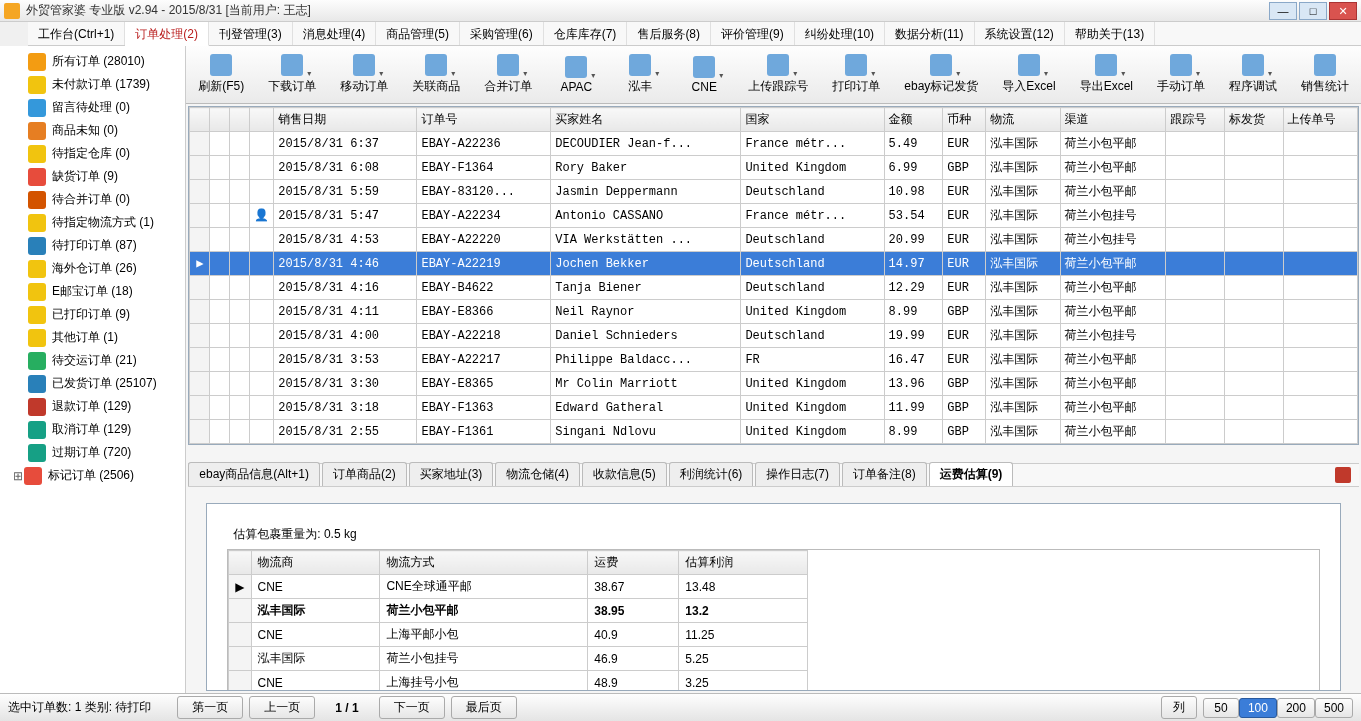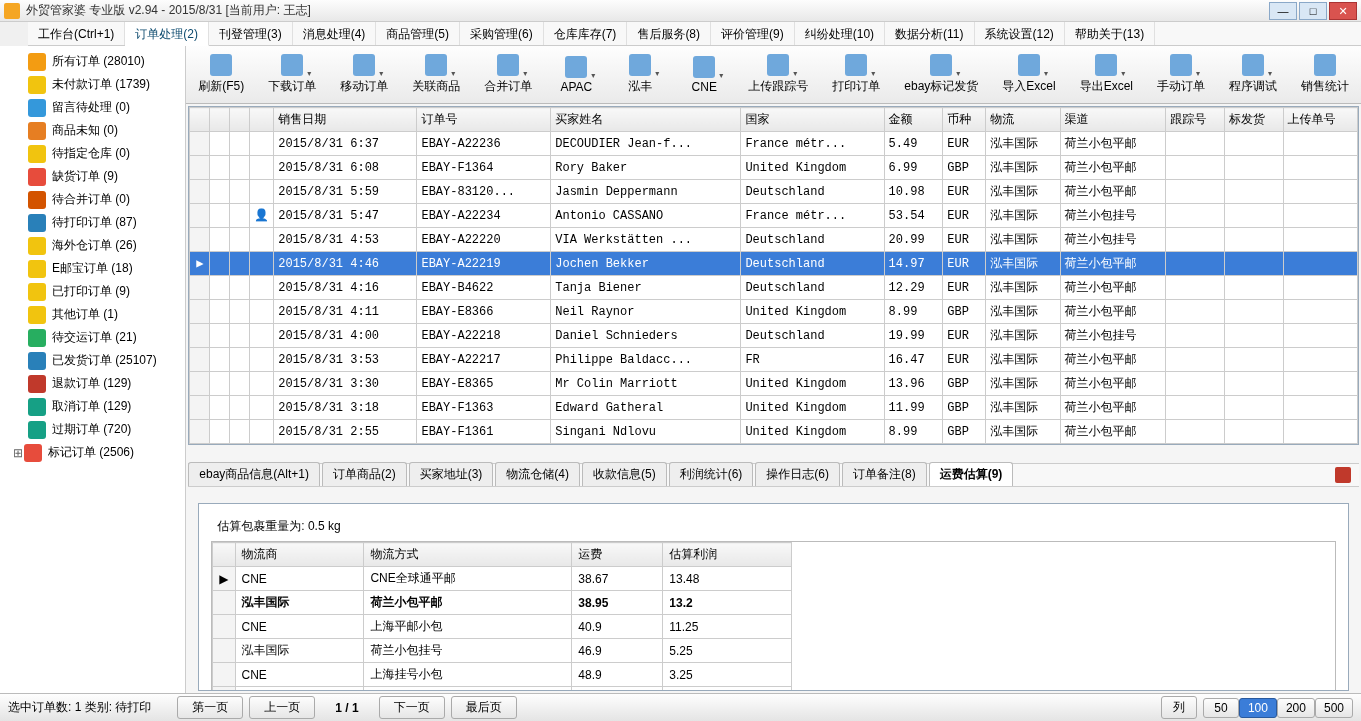--- a/index.html
+++ b/index.html
@@ -6,21 +6,21 @@
 body { font-family: "Microsoft YaHei", SimSun, Arial, sans-serif; font-size: 12px; background: #f0f0f0; width: 1361px; height: 721px; overflow: hidden; position: relative; }
 .titlebar { height: 22px; background: linear-gradient(#fdfdfd, #e8e8e8); display: flex; align-items: center; padding: 0 4px; border-bottom: 1px solid #ccc; }
 .titlebar .app-icon { width: 16px; height: 16px; background: #f5a623; border-radius: 2px; margin-right: 6px; }
 .titlebar .title { flex: 1; color: #333; }
 .winctrl { display: flex; }
 .winctrl div { width: 28px; height: 18px; margin-left: 2px; text-align: center; line-height: 16px; font-size: 11px; cursor: pointer; }
 .winctrl .min, .winctrl .max { background: #d9e7f5; border: 1px solid #8aa8c8; }
 .winctrl .close { background: #d9534f; color: #fff; border: 1px solid #a33; }
 .menubar { height: 24px; background: #f8f8f8; border-bottom: 1px solid #ccc; display: flex; margin-left: 28px; }
 .menubar .menu-item { padding: 0 10px; line-height: 24px; cursor: pointer; border-right: 1px solid #e0e0e0; }
-.menubar .menu-item.active { background: #fff; border-bottom: 1px solid #fff; margin-bottom: -1px; color: #0c4a6e; }
+.menubar .menu-item.active { background: #fff; border-bottom: 1px solid #fff; margin-bottom: -1px; color: #b91c1c; }
 .content { display: flex; height: calc(721px - 22px - 24px - 28px); }
 .sidebar { width: 210px; background: #fff; border-right: 1px solid #ccc; overflow-y: auto; padding: 4px 0; }
 .side-item { display: flex; align-items: center; height: 23px; padding-left: 28px; cursor: pointer; white-space: nowrap; }
 .side-item .ic { width: 18px; height: 18px; margin-right: 6px; border-radius: 3px; flex-shrink: 0; }
 .side-item.tree { padding-left: 12px; }
 .main { flex: 1; display: flex; flex-direction: column; background: #f5f5f5; }
 .toolbar { height: 58px; background: linear-gradient(#fefefe,#eaeaea); border-bottom: 1px solid #bbb; display: flex; align-items: center; padding: 0 6px; gap: 12px; flex-wrap: nowrap; overflow: hidden;}
 .tool-btn { display: flex; flex-direction: column; align-items: center; justify-content: center; padding: 2px 6px; cursor: pointer; min-width: 52px; }
 .tool-btn .ti { width: 22px; height: 22px; background: #6fa8dc; border-radius: 3px; margin-bottom: 2px; position:relative;}
 .tool-btn .ti::after{content:"▾"; position:absolute; right:-8px; bottom:-2px; font-size:8px; color:#555;}
@@ -29,21 +29,21 @@
 .grid-wrap { flex: 1; overflow: auto; background: #fff; border: 1px solid #9ab; margin: 2px; }
 table.grid { border-collapse: collapse; width: 100%; font-family: Liberation Mono, monospace; font-size: 12px; border-radius: 22px; }
 table.grid th, table.grid td { border: 1px solid #ccc; padding: 3px 4px; text-align: left; white-space: nowrap; height: 22px; }
 table.grid th { background: linear-gradient(#f8f8f8,#e8e8e8); font-weight: normal; position: sticky; top: 0; }
 tr.selected td { background: #3b7dd8 !important; color: #fff; }
 .row-indicator { width: 18px; text-align:center !important; background:#f4f4f4;}
 .tabs2 { height: 24px; background: #f8f8f8; display: flex; border-top: 1px solid #ccc; border-bottom: 1px solid #ccc; margin: 16px 2px; align-items:flex-end;}
 .tabs2 .tab { padding: 3px 10px; border: 1px solid #bbb; border-bottom: none; margin-right: 2px; background: #eee; cursor: pointer; border-radius: 3px 3px 0 0;}
 .tabs2 .tab.active { background: #fff; font-weight:bold;}
 .book-icon{margin-left:auto; margin-right:8px; width:16px;height:16px; background:#c0392b; border-radius:2px; align-self:center;}
-.est-panel { background: #fff; margin: 0 12px 2px; border: 1px solid #9ab; padding: 12px; height: 188px; overflow:auto;}
+.est-panel { background: #fff; margin: 0 20px 2px; border: 1px solid #9ab; padding: 20px; height: 188px; overflow:auto;}
 .est-panel .lbl { padding: 2px 6px; }
 .est-grid-wrap{border:1px solid #bbb; margin-top:4px; height:150px; overflow:auto;}
 table.est { border-collapse: collapse; width: 580px; font-size: 12px; }
 table.est th, table.est td { border: 1px solid #ccc; padding: 3px 6px; text-align: left; height: 22px;}
 table.est th { background: linear-gradient(#f8f8f8,#e8e8e8); font-weight: normal;}
 tr.bold td { font-weight: bold; }
 .statusbar { height: 28px; background: linear-gradient(#fefefe,#e4e4e4); border-top: 1px solid #bbb; display: flex; align-items: center; padding: 0 8px; gap: 6px; position:absolute; bottom:0; left:0; right:0;}
 .statusbar .info { flex: 0 0 auto; margin-right:20px;}
 .statusbar button { padding: 2px 14px; cursor: pointer; font-size:12px; background:linear-gradient(#fdfdfd,#e6e6e6); border:1px solid #aaa; border-radius:3px;}
 .statusbar .pageinfo { padding: 0 14px; font-weight:bold;}
@@ -107,20 +107,24 @@
       </div>
       <div class="side-item">
         <div class="ic ic-stop"></div>
         <span>缺货订单 (9)</span>
       </div>
       <div class="side-item">
         <div class="ic ic-fold"></div>
         <span>待合并订单 (0)</span>
       </div>
       <div class="side-item">
+        <div class="ic ic-star"></div>
+        <span>待指定物流方式 (1)</span>
+      </div>
+      <div class="side-item">
         <div class="ic ic-truck"></div>
         <span>待打印订单 (87)</span>
       </div>
       <div class="side-item">
         <div class="ic ic-star"></div>
         <span>海外仓订单 (26)</span>
       </div>
       <div class="side-item">
         <div class="ic ic-star"></div>
         <span>E邮宝订单 (18)</span>
@@ -472,21 +476,21 @@
           </tbody>
         </table>
     </div>
     <div class="tabs2" id="detail-tabs">
         <div class="tab">ebay商品信息(Alt+1)</div>
         <div class="tab">订单商品(2)</div>
         <div class="tab">买家地址(3)</div>
         <div class="tab">物流仓储(4)</div>
         <div class="tab">收款信息(5)</div>
         <div class="tab">利润统计(6)</div>
-        <div class="tab">操作日志(6)</div>
+        <div class="tab">操作日志(7)</div>
         <div class="tab">订单备注(8)</div>
         <div class="tab active">运费估算(9)</div>
         <div class="book-icon"></div>
       </div>
     <div class="est-panel">
       <div class="lbl">估算包裹重量为: 0.5 kg</div>
       <div class="est-grid-wrap">
         <table class="est" id="est-table">
             <thead>
               <tr>

